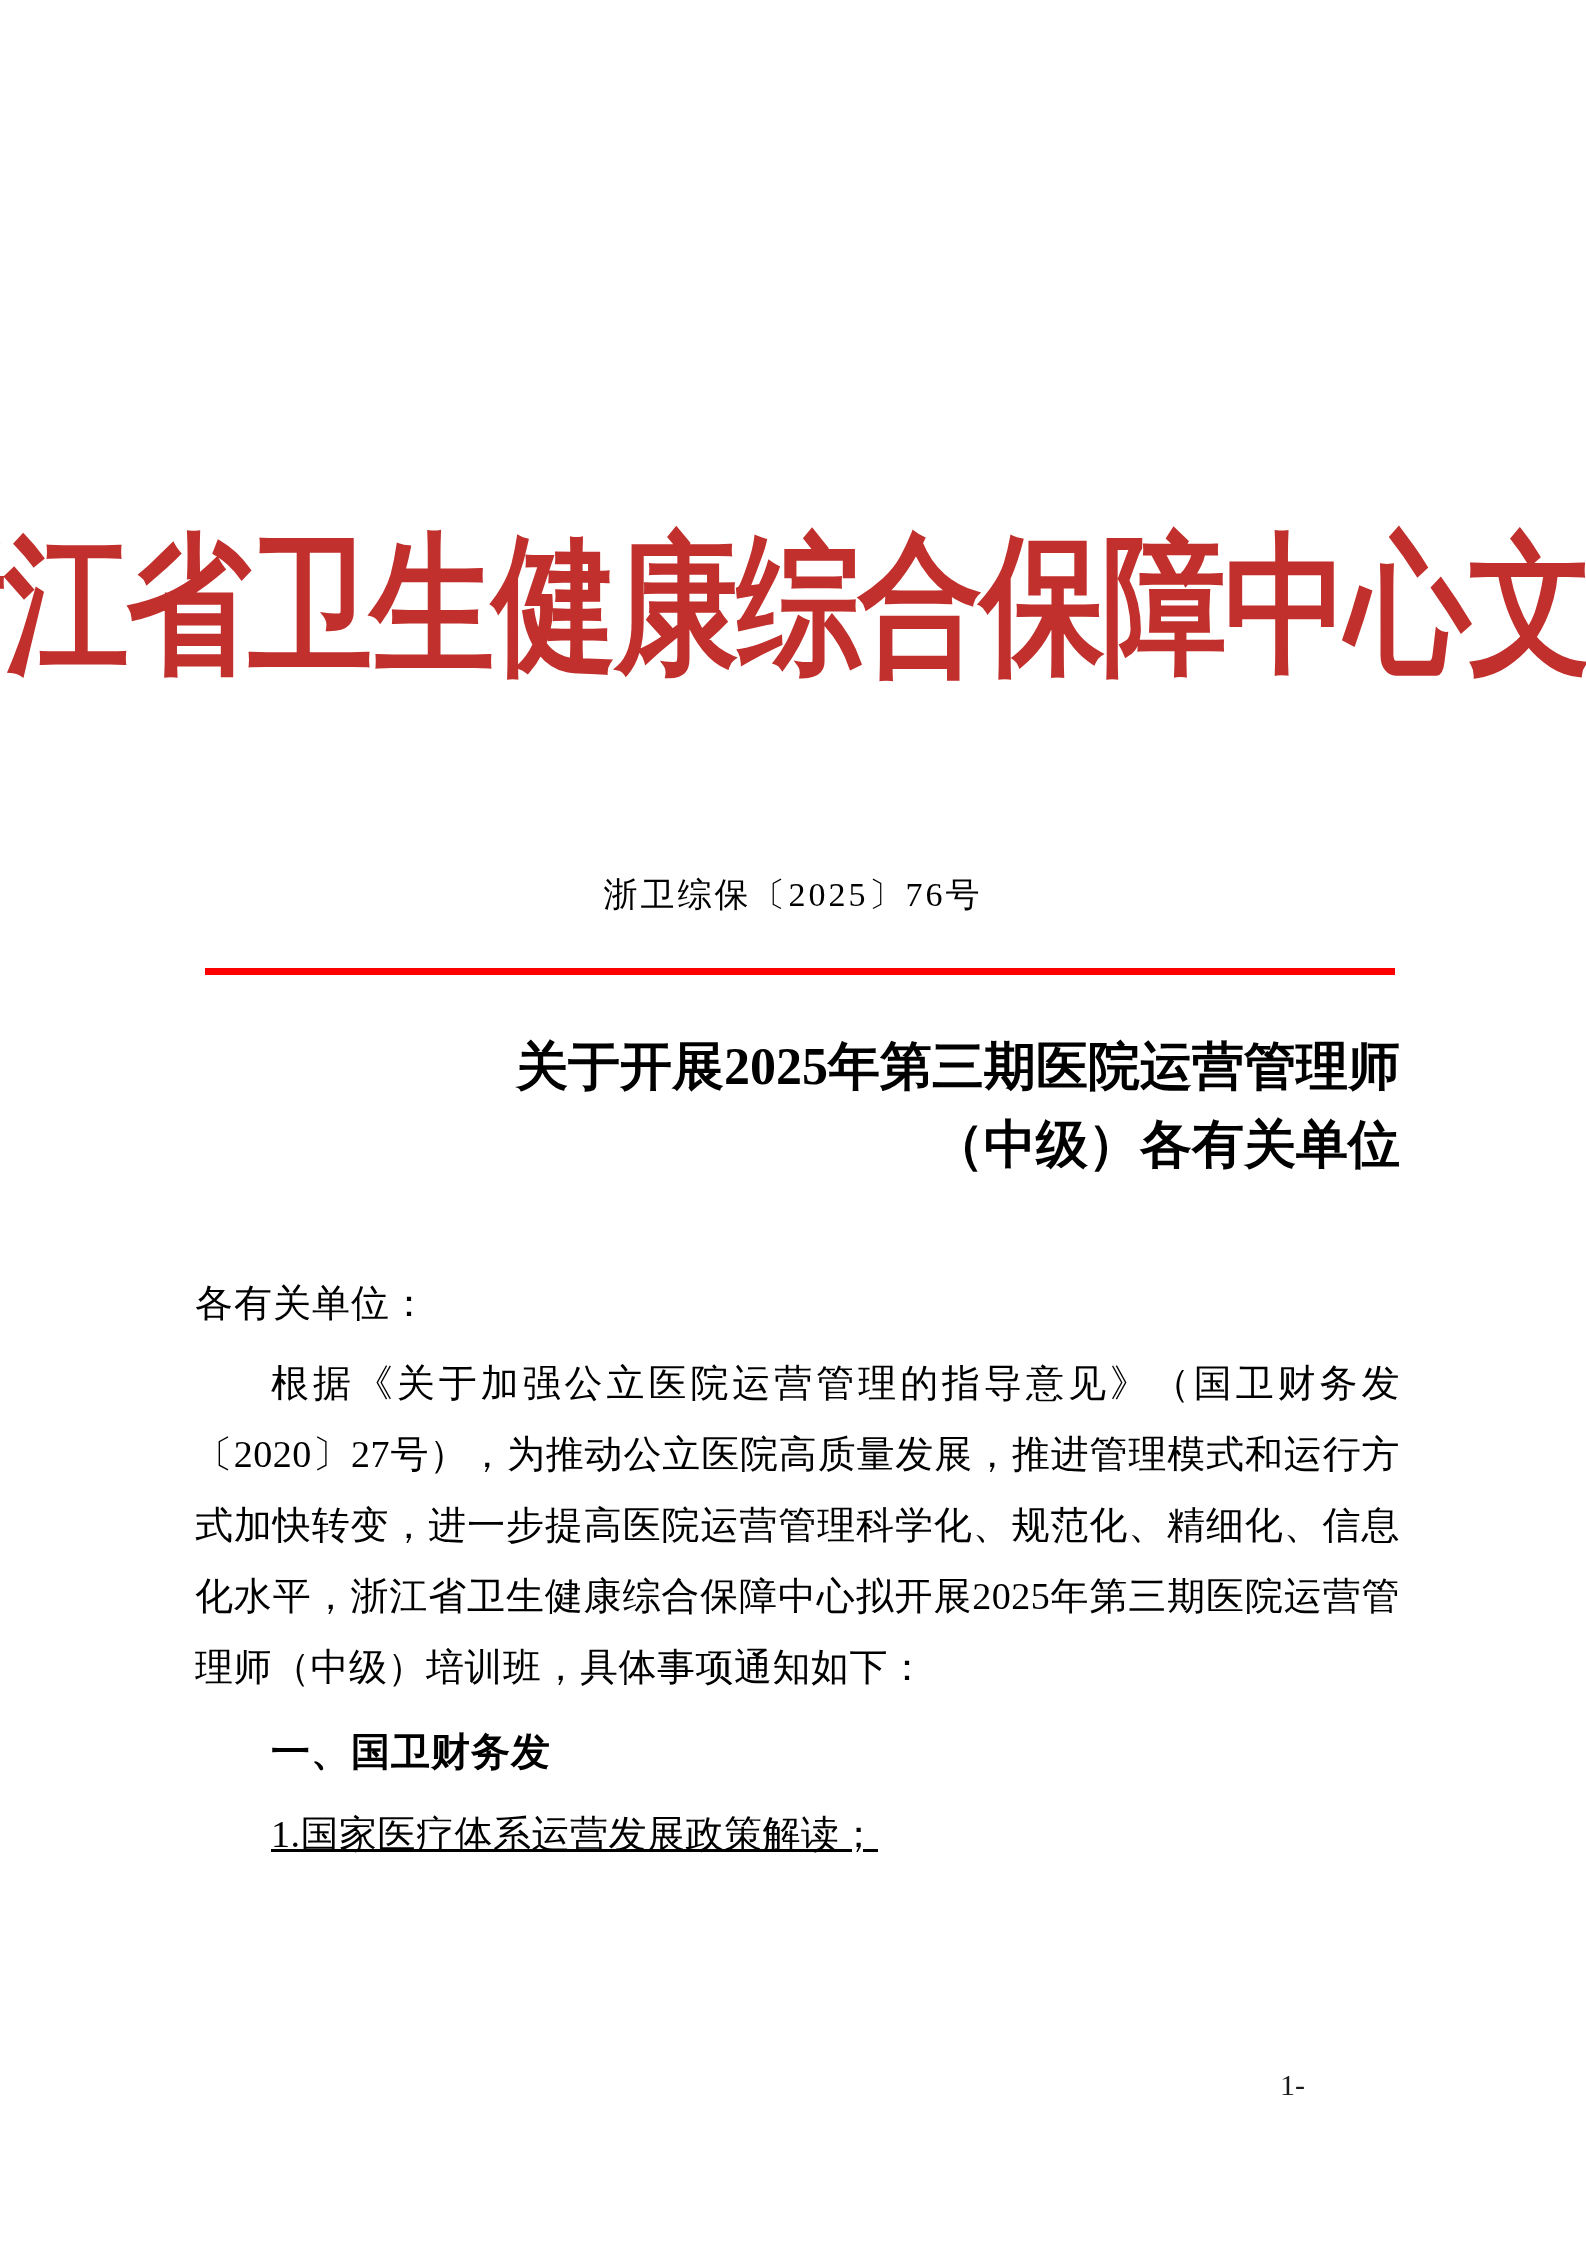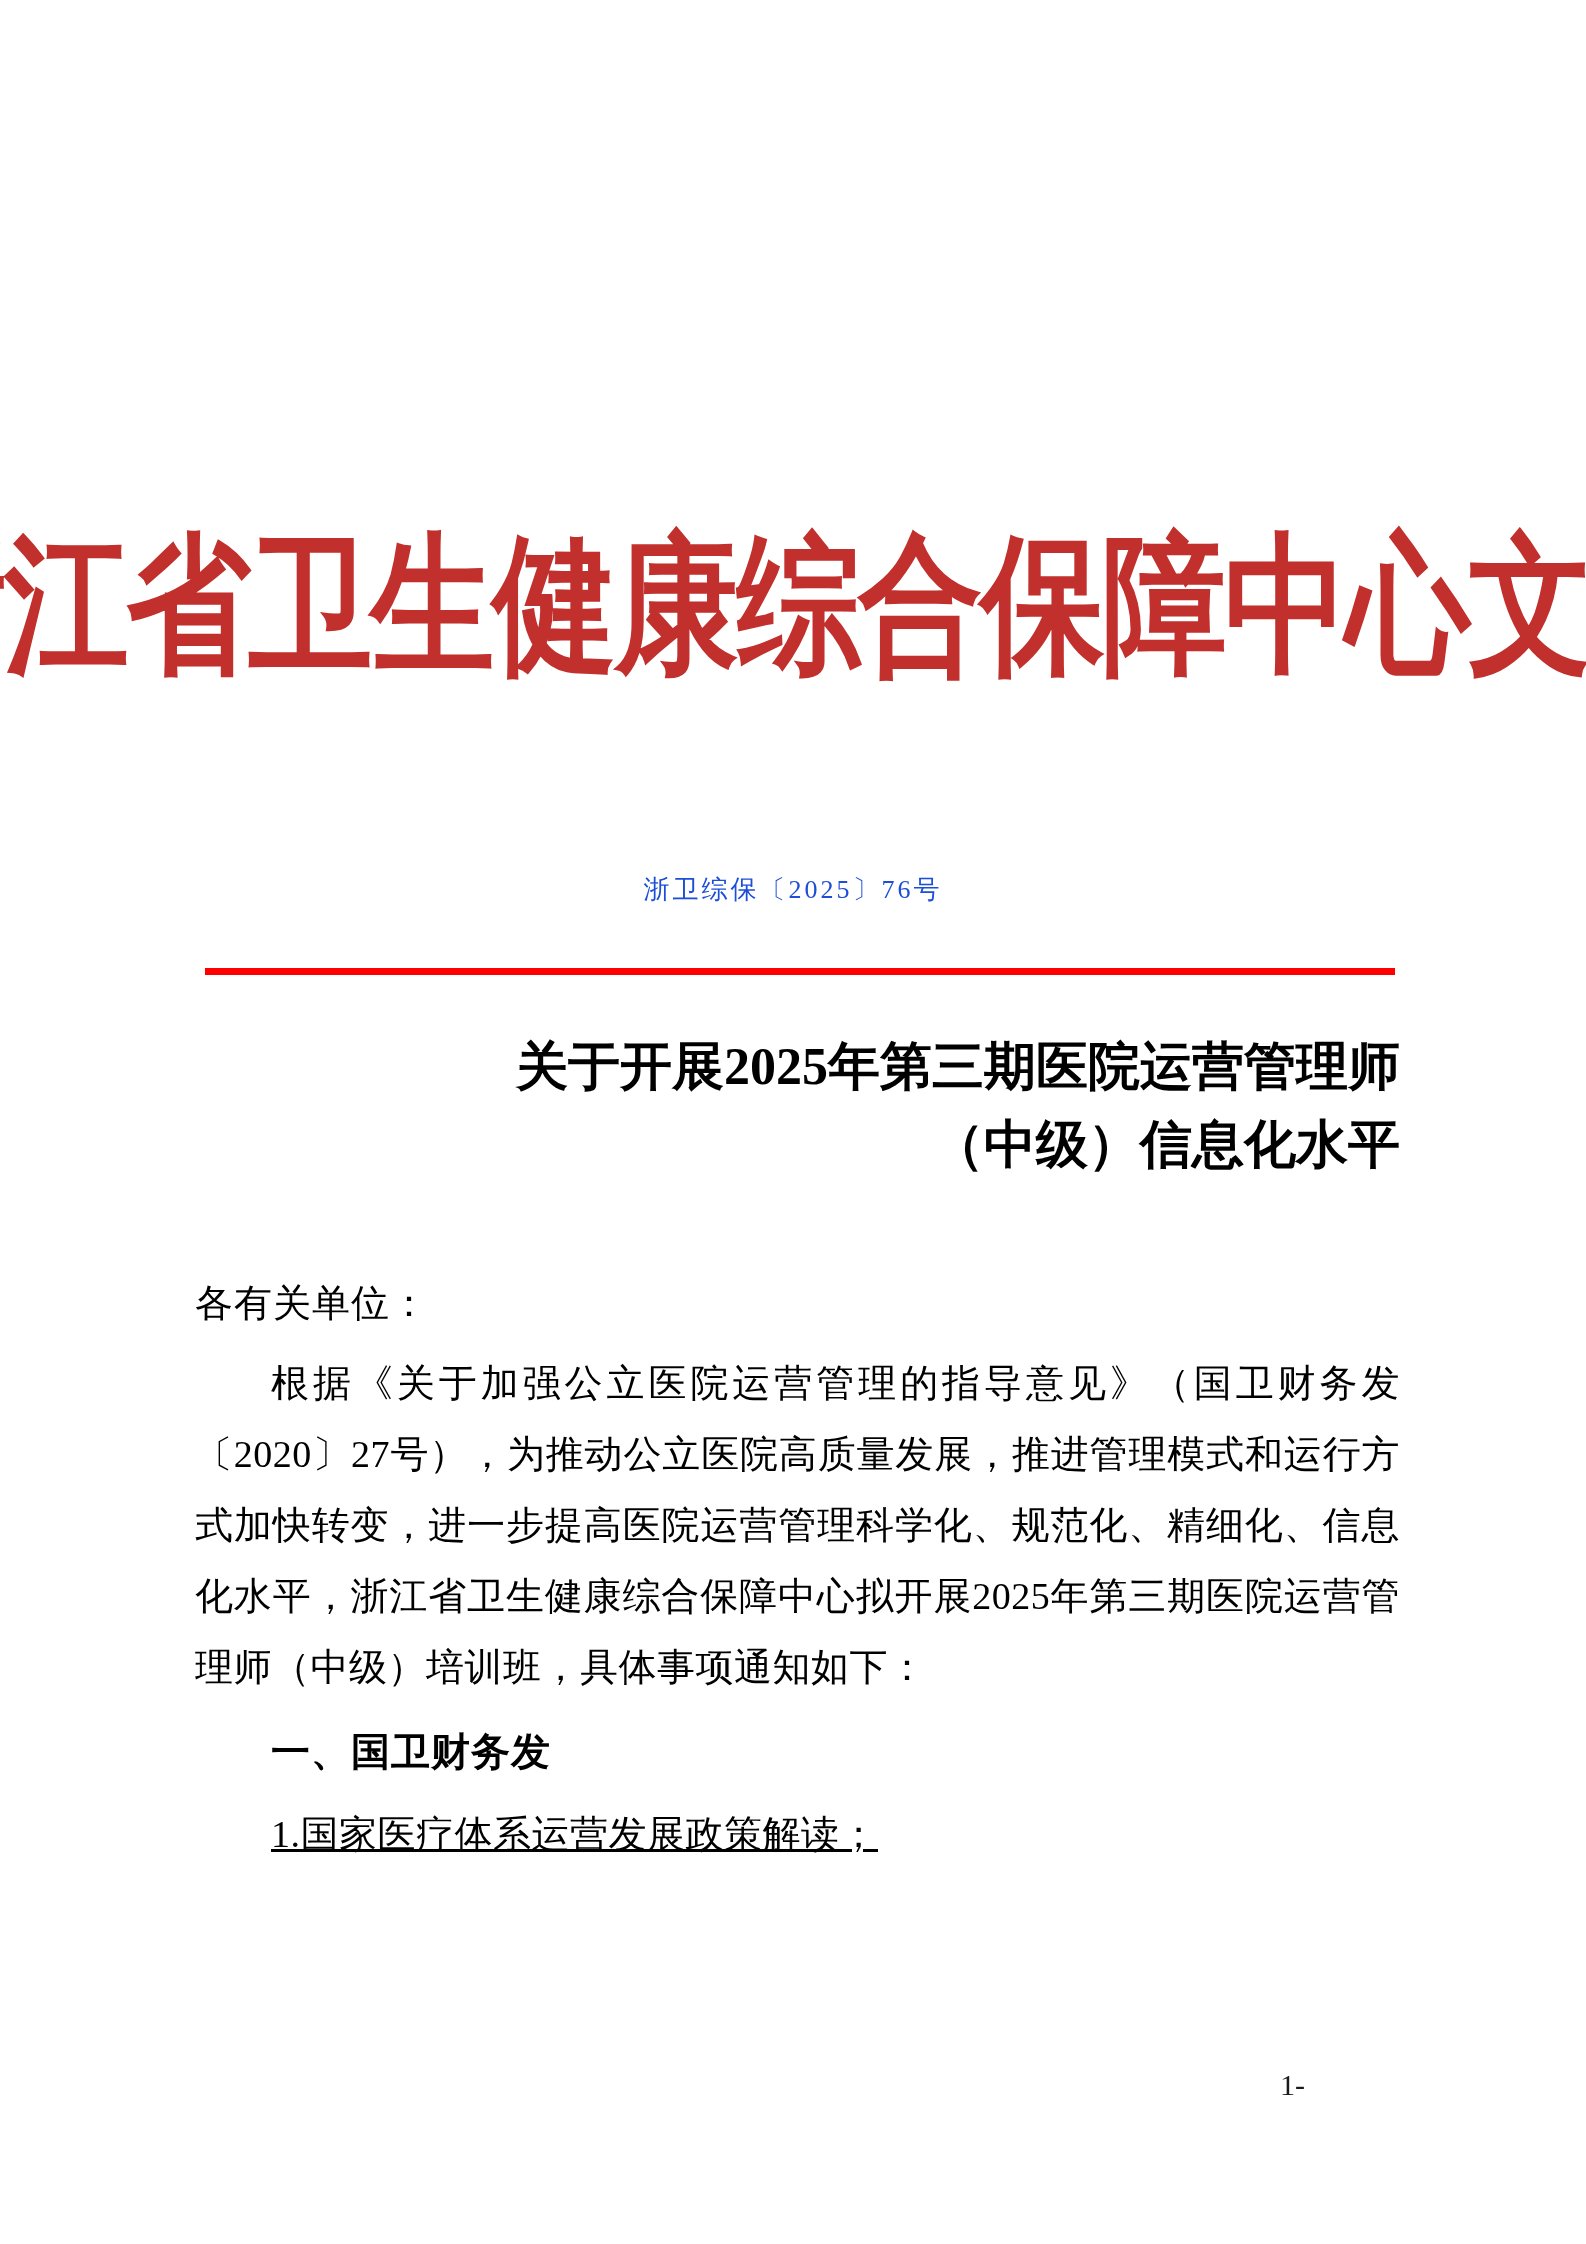--- a/index.html
+++ b/index.html
@@ -48,22 +48,22 @@
   }
 
   
   .doc-number {
     position: absolute;
     left: 0;
     top: 872px;
     width: 1586px;
     text-align: center;
     font-family: "Liberation Serif", "DejaVu Serif", serif;
-    font-size: 26px;
-    color: #1d4ed8;
+    font-size: 34px;
+    color: #000000;
     letter-spacing: 3px;
   }
 
   
   .red-rule {
     position: absolute;
     left: 205px;
     top: 968px;
     width: 1190px;
     height: 7px;
@@ -141,21 +141,21 @@
   <div class="masthead">
     <span class="masthead-text">浙江省卫生健康综合保障中心文件</span>
   </div>
 
   <div class="doc-number">浙卫综保〔2025〕76号</div>
 
   <div class="red-rule"></div>
 
   <div class="doc-title">
     <span class="tline">关于开展2025年第三期医院运营管理师</span>
-    <span class="tline">（中级）信息化水平</span>
+    <span class="tline">（中级）各有关单位</span>
   </div>
 
   <div class="body-block">
     <div class="salutation">各有关单位：</div>
 
     <div class="para">根据《关于加强公立医院运营管理的指导意见》（国卫财务发〔2020〕27号），为推动公立医院高质量发展，推进管理模式和运行方式加快转变，进一步提高医院运营管理科学化、规范化、精细化、信息化水平，浙江省卫生健康综合保障中心拟开展2025年第三期医院运营管理师（中级）培训班，具体事项通知如下：</div>
 
     <div class="section-head">一、国卫财务发</div>
 
     <div class="list-item">1.国家医疗体系运营发展政策解读；</div>

